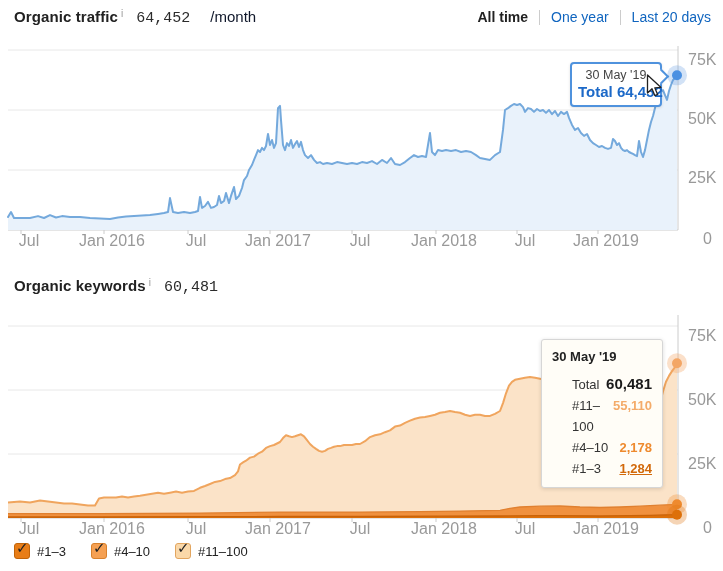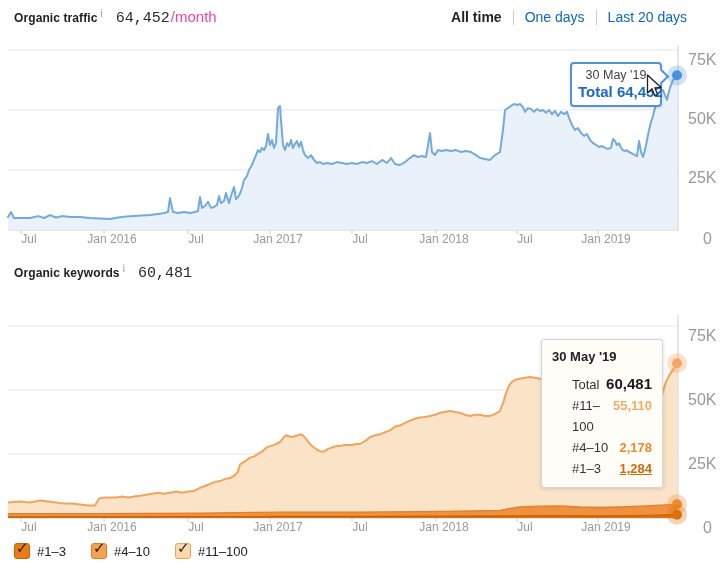--- a/index.html
+++ b/index.html
@@ -2,37 +2,37 @@
 <html><head>
 <meta charset="utf-8">
 <style>
   * { margin:0; padding:0; box-sizing:border-box; }
   html,body { background:#fff; }
   body { font-family:"Liberation Sans","DejaVu Sans",sans-serif; }
   .page { position:relative; width:723px; height:571px; background:#fff; overflow:hidden; }
 
   
   .sec-header { position:absolute; left:14px; display:flex; align-items:baseline; }
-  .sec-title { font-size:12px; font-weight:bold; color:#222; letter-spacing:.1px; }
+  .sec-title { font-size:15px; font-weight:bold; color:#222; letter-spacing:.1px; }
   .info-sup { font-size:10px; color:#999; margin-left:3px; position:relative; top:-5px; }
   .sec-value { font-size:15px; color:#2b2b2b; margin-left:13px;font-family:Liberation Mono, monospace; }
-  .sec-suffix { font-size:15px; color:#ec4899; margin-left:1px; }
-
-  
-  .range-tabs { position:absolute; top:9px; right:36px; display:flex; align-items:center; gap:11px; font-size:14px; }
+  .sec-suffix { font-size:15px; color:#0f172a; margin-left:20px; }
+
+  
+  .range-tabs { position:absolute; top:9px; right:12px; display:flex; align-items:center; gap:11px; font-size:14px; }
   .tab { cursor:pointer; white-space:nowrap; }
   .tab.active { color:#222; font-weight:bold; cursor:default; }
   .tab.link { color:#1065bf; }
   .tab-sep { width:1px; height:15px; background:#ccc; }
 
   
   svg.canvas { position:absolute; left:0; top:0; width:723px; height:571px; pointer-events:none; }
 
   
-  .xlab { position:absolute; transform:translateX(-50%); font-size:12px; color:#999; white-space:nowrap; }
+  .xlab { position:absolute; transform:translateX(-50%); font-size:16px; color:#999; white-space:nowrap; }
   .ylab { position:absolute; left:688px; width:24px; text-align:right; font-size:16px; color:#999; }
 
   
   .tt-traffic { position:absolute; left:570px; top:62px; width:92px; background:#fff;
     border:2px solid #4f92dd; border-radius:4px; padding:4px 6px 5px; text-align:center;
     box-shadow:0 1px 3px rgba(0,0,0,.12); z-index:6; }
   .tt-traffic .tt-date { font-size:12.5px; color:#444; }
   .tt-traffic .tt-total { font-size:15px; font-weight:bold; color:#1c69c8; margin-top:1px; white-space:nowrap; }
   .tt-arrow { position:absolute; right:-7px; top:7px; width:11px; height:11px; background:#fff;
     border-top:2px solid #4f92dd; border-right:2px solid #4f92dd; transform:rotate(45deg); }
@@ -113,26 +113,26 @@
   <div class="sec-header" style="top:8px;">
     <span class="sec-title">Organic traffic</span>
     <span class="info-sup">i</span>
     <span class="sec-value">64,452</span>
     <span class="sec-suffix">/month</span>
   </div>
 
   <div class="range-tabs">
     <span class="tab active">All time</span>
     <span class="tab-sep"></span>
-    <span class="tab link">One days</span>
+    <span class="tab link">One year</span>
     <span class="tab-sep"></span>
     <span class="tab link">Last 20 days</span>
   </div>
 
-  <div class="sec-header" style="top:265px;">
+  <div class="sec-header" style="top:277px;">
     <span class="sec-title">Organic keywords</span>
     <span class="info-sup">i</span>
     <span class="sec-value">60,481</span>
   </div>
 
   <div id="axis-labels">
       <div class="xlab" style="left: 29px; top: 232px;">Jul</div>
       <div class="xlab" style="left: 112px; top: 232px;">Jan 2016</div>
       <div class="xlab" style="left: 196px; top: 232px;">Jul</div>
       <div class="xlab" style="left: 278px; top: 232px;">Jan 2017</div>

